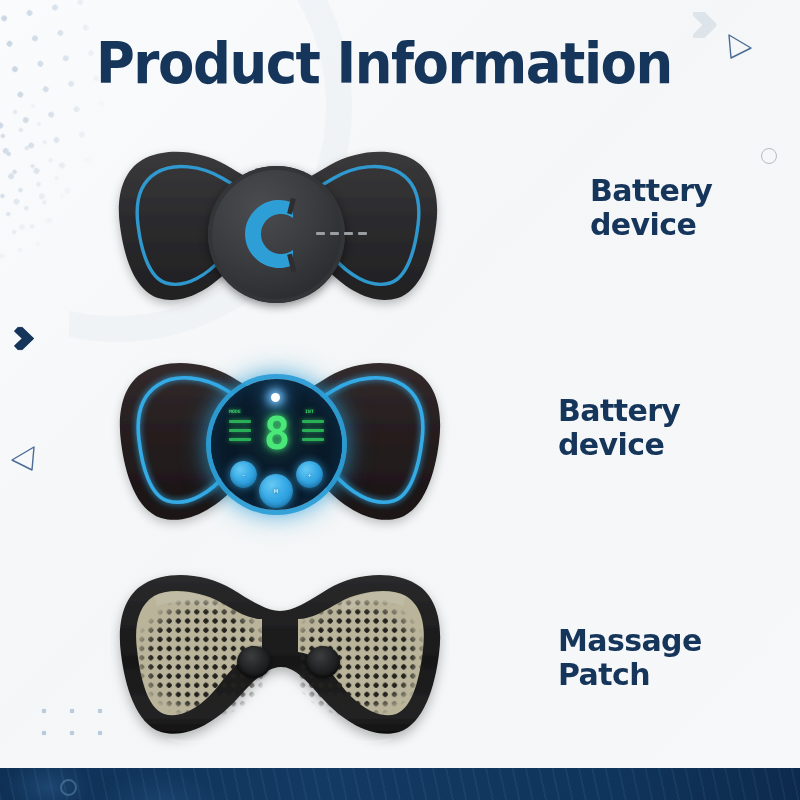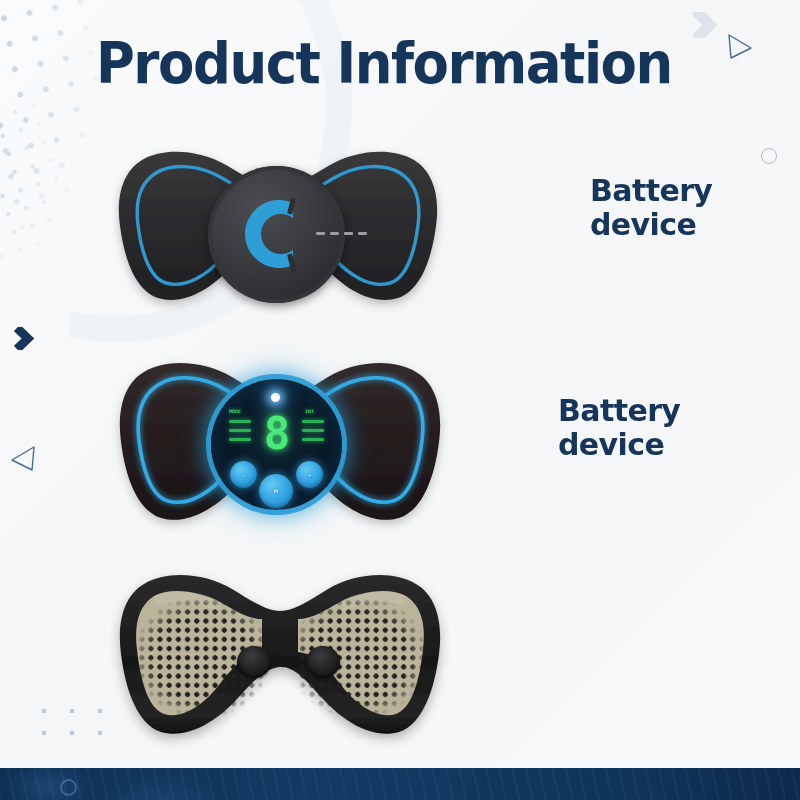--- a/index.html
+++ b/index.html
@@ -402,14 +402,18 @@
          -webkit-mask-image:radial-gradient(ellipse 70px 62px at 52% 50%, #000 72%, rgba(0,0,0,0) 100%);
          mask-image:radial-gradient(ellipse 70px 62px at 52% 50%, #000 72%, rgba(0,0,0,0) 100%);"></div>
     <div class="pad-dots" style="left:188px;top:36px;width:126px;height:118px;
          -webkit-mask-image:radial-gradient(ellipse 70px 62px at 48% 50%, #000 72%, rgba(0,0,0,0) 100%);
          mask-image:radial-gradient(ellipse 70px 62px at 48% 50%, #000 72%, rgba(0,0,0,0) 100%);"></div>
 
     <div class="snap" style="left:127px;top:84px;width:34px;height:32px;"></div>
     <div class="snap" style="left:196px;top:84px;width:34px;height:32px;"></div>
   </div>
 
+  <div class="label" style="left:558px;top:624px;">
+    <div>Massage</div>
+    <div>Patch</div>
+  </div>
 
 </div>
 
 </body></html>

